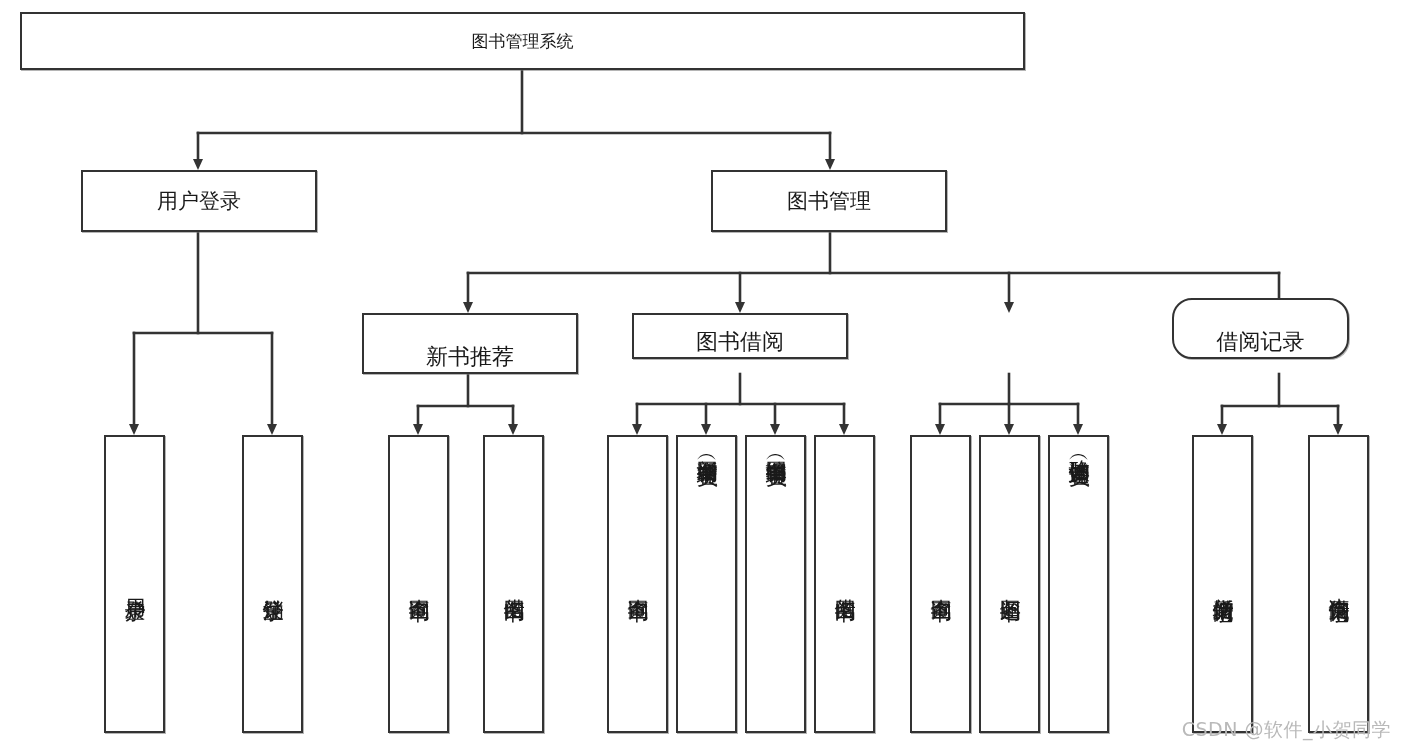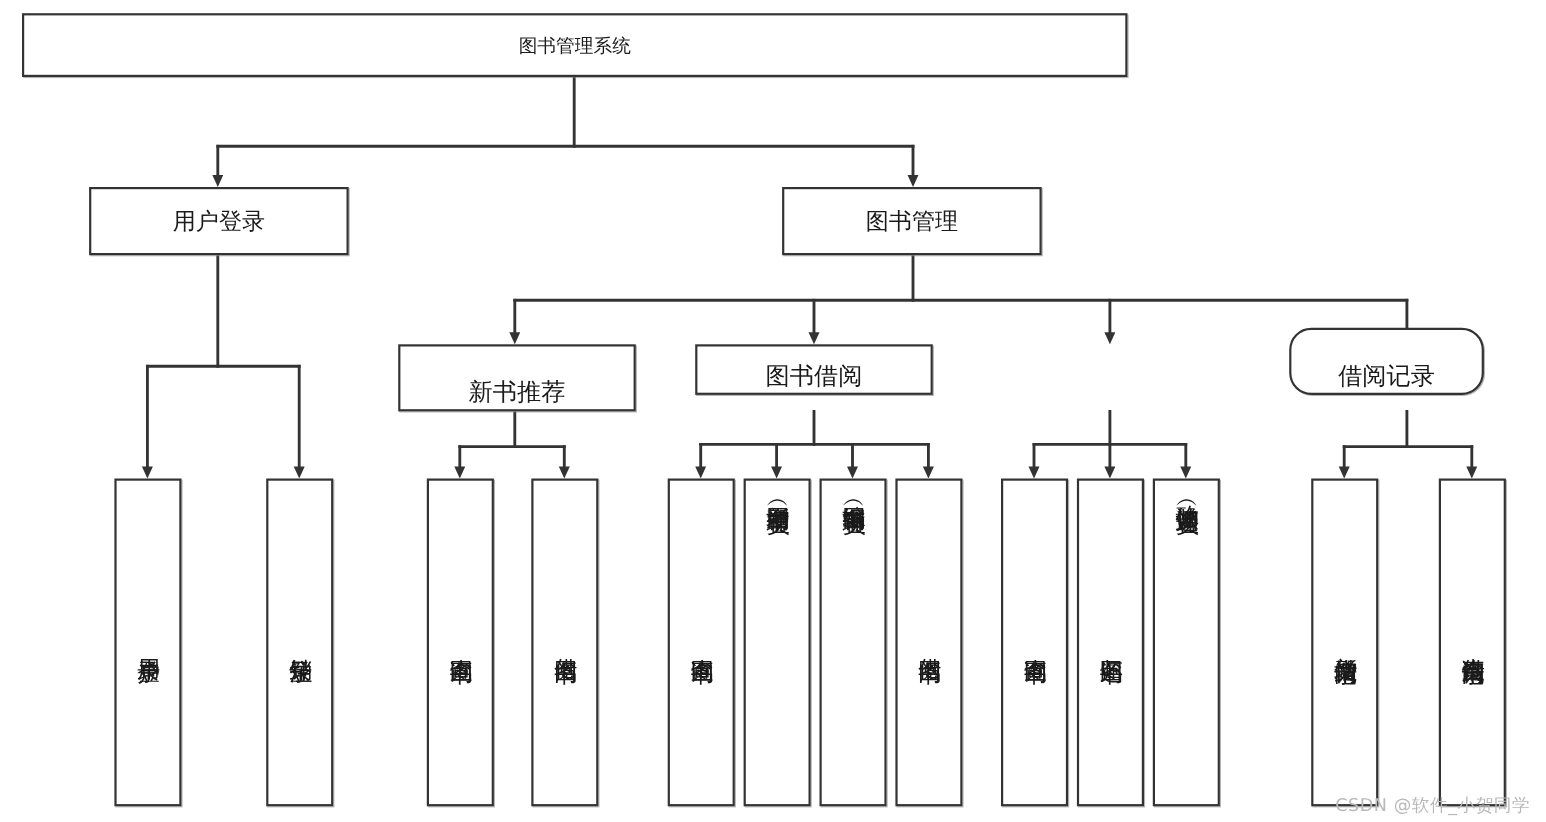--- a/index.html
+++ b/index.html
@@ -52,21 +52,21 @@
     padding-top:6px;
   }
   
   .leaf.center{align-items:center;}
   .leaf.center .vtext{padding-top:0;}
 
   
   #watermark{
     position:absolute;
     right:14px;bottom:4px;
-    font-size:16px;
+    font-size:19px;
     color:#b9b9b9;
     letter-spacing:.5px;
     white-space:nowrap;
     pointer-events:none;
   }
 </style>
 </head>
 <body>
 
 <div id="diagram-root">

